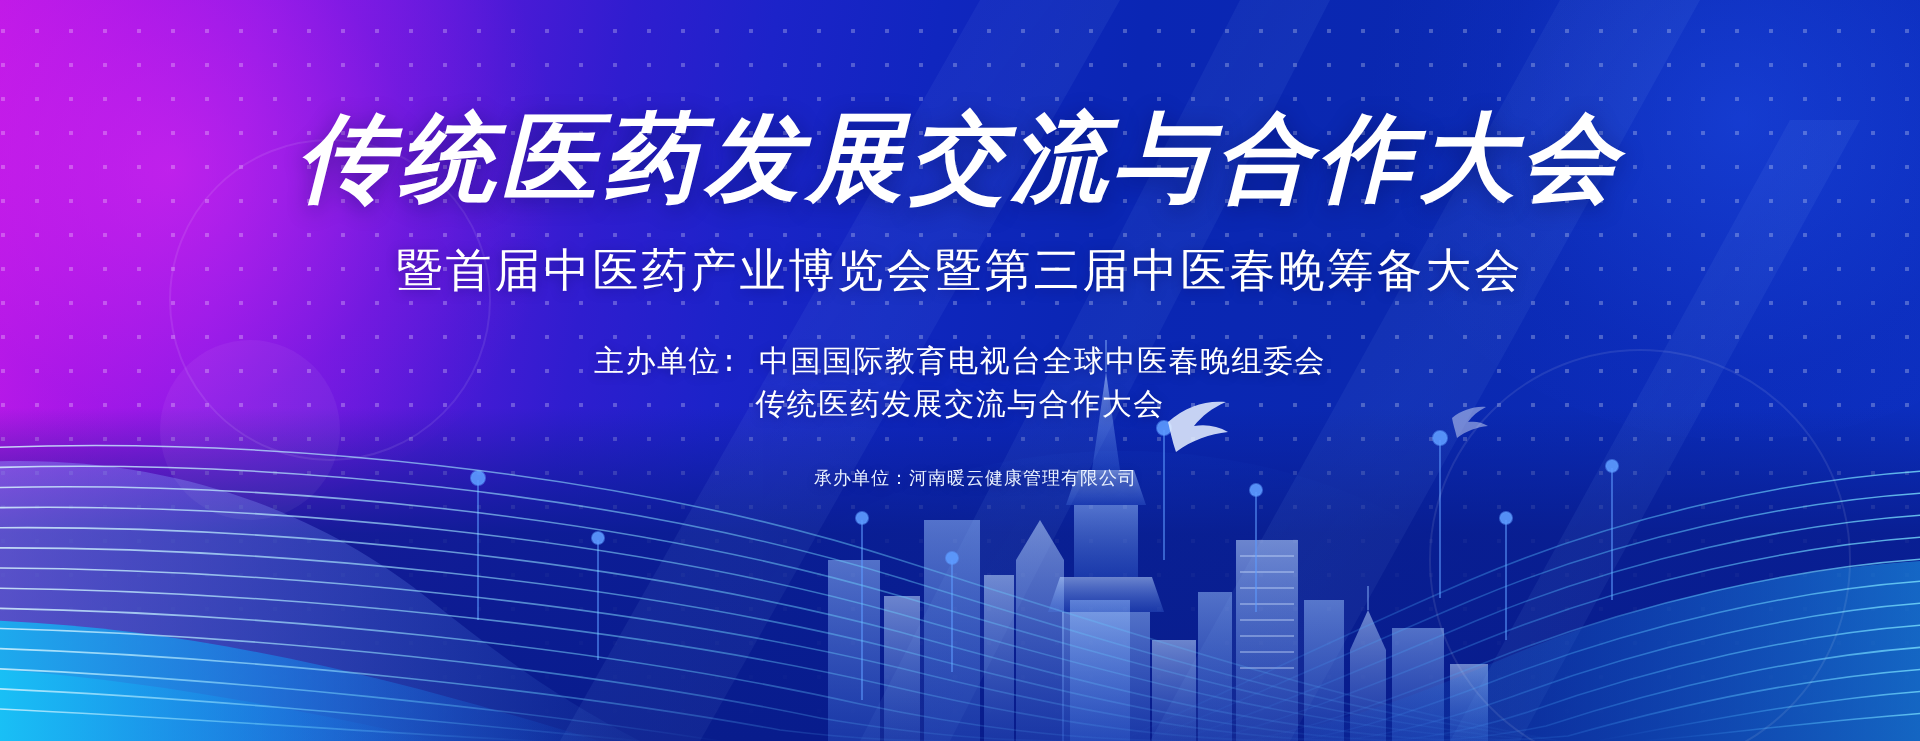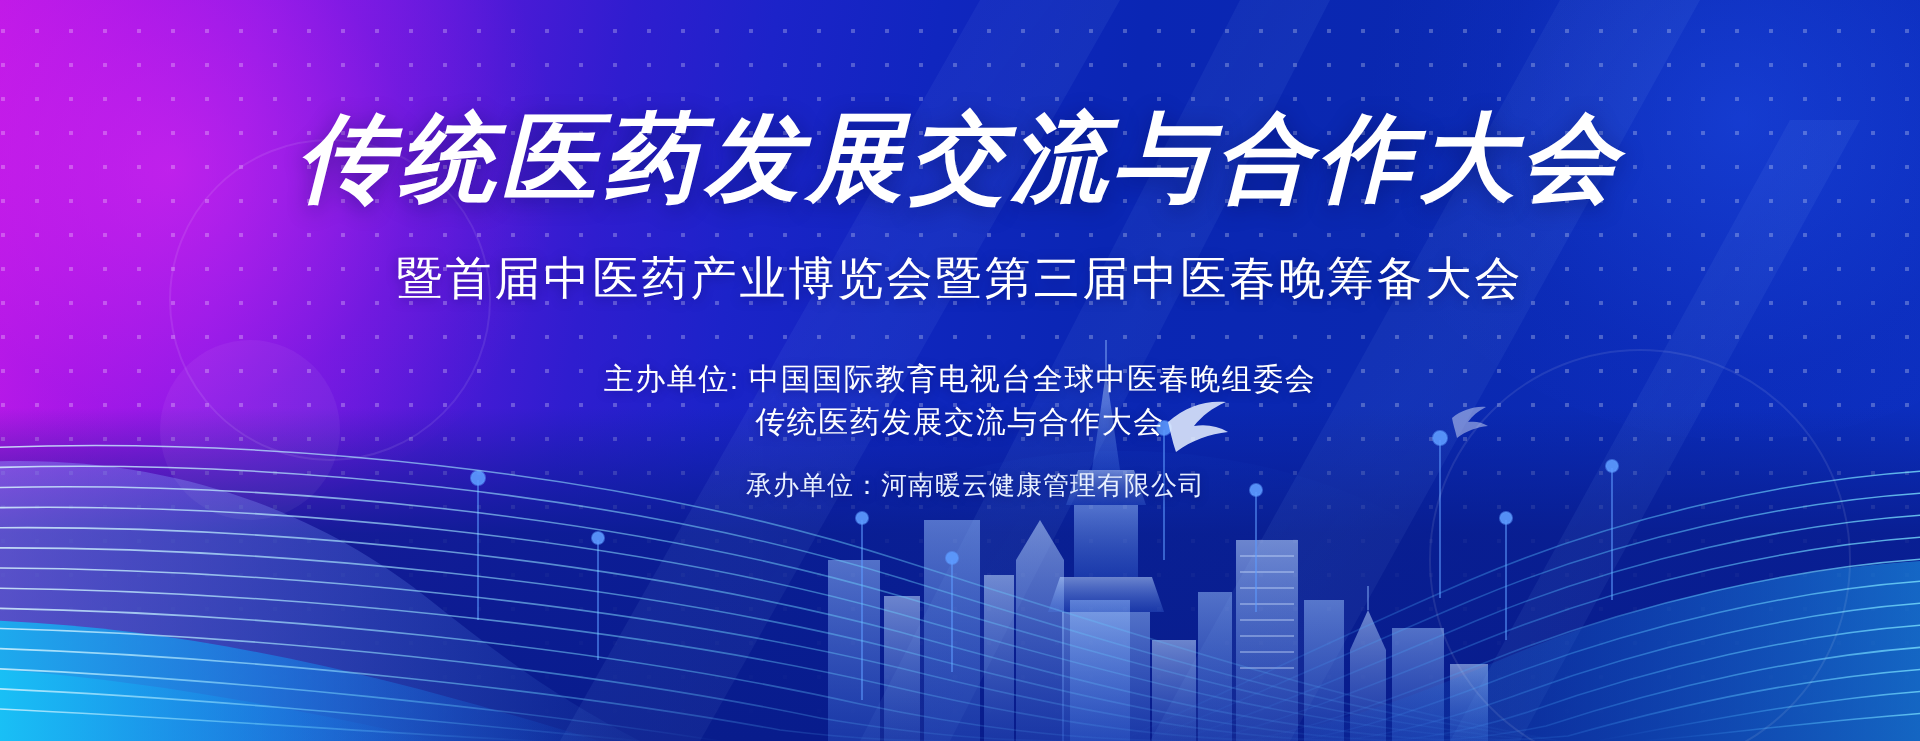--- a/index.html
+++ b/index.html
@@ -91,48 +91,49 @@
     font-size: 96px;
     line-height: 1.05;
     font-weight: bold;
     font-style: italic;
     color: #ffffff;
     letter-spacing: 6px;
     text-shadow: 0 4px 22px rgba(0,10,80,0.45);
     white-space: nowrap;
   }
   .subtitle {
-    margin: 16px;
+    margin: 8px;
     padding-top: 26px;
     font-size: 46px;
     line-height: 1.2;
     font-weight: normal;
     color: #ffffff;
     letter-spacing: 3px;
     white-space: nowrap;
     text-shadow: 0 2px 12px rgba(0,10,80,0.40);
   }
   .host-block {
     padding-top: 36px;
   }
   .host-line {
     margin: 0;
     font-size: 30px;
     line-height: 1.42;
     color: #ffffff;
     letter-spacing: 1.5px;
     white-space: nowrap;
     text-shadow: 0 2px 10px rgba(0,10,80,0.40);
+    font-family: Liberation Mono, monospace;
   }
   .support-block {
     padding-top: 22px;
   }
   .support-line {
-    margin: 0;
-    font-size: 26px;
+    margin: 16px;
+    font-size: 18px;
     line-height: 1.55;
     color: #e9f1ff;
     letter-spacing: 1px;
     white-space: nowrap;
     text-shadow: 0 2px 8px rgba(0,10,80,0.40);
     padding-left: 31px;
   }
 </style>
 </head>
 <body>

